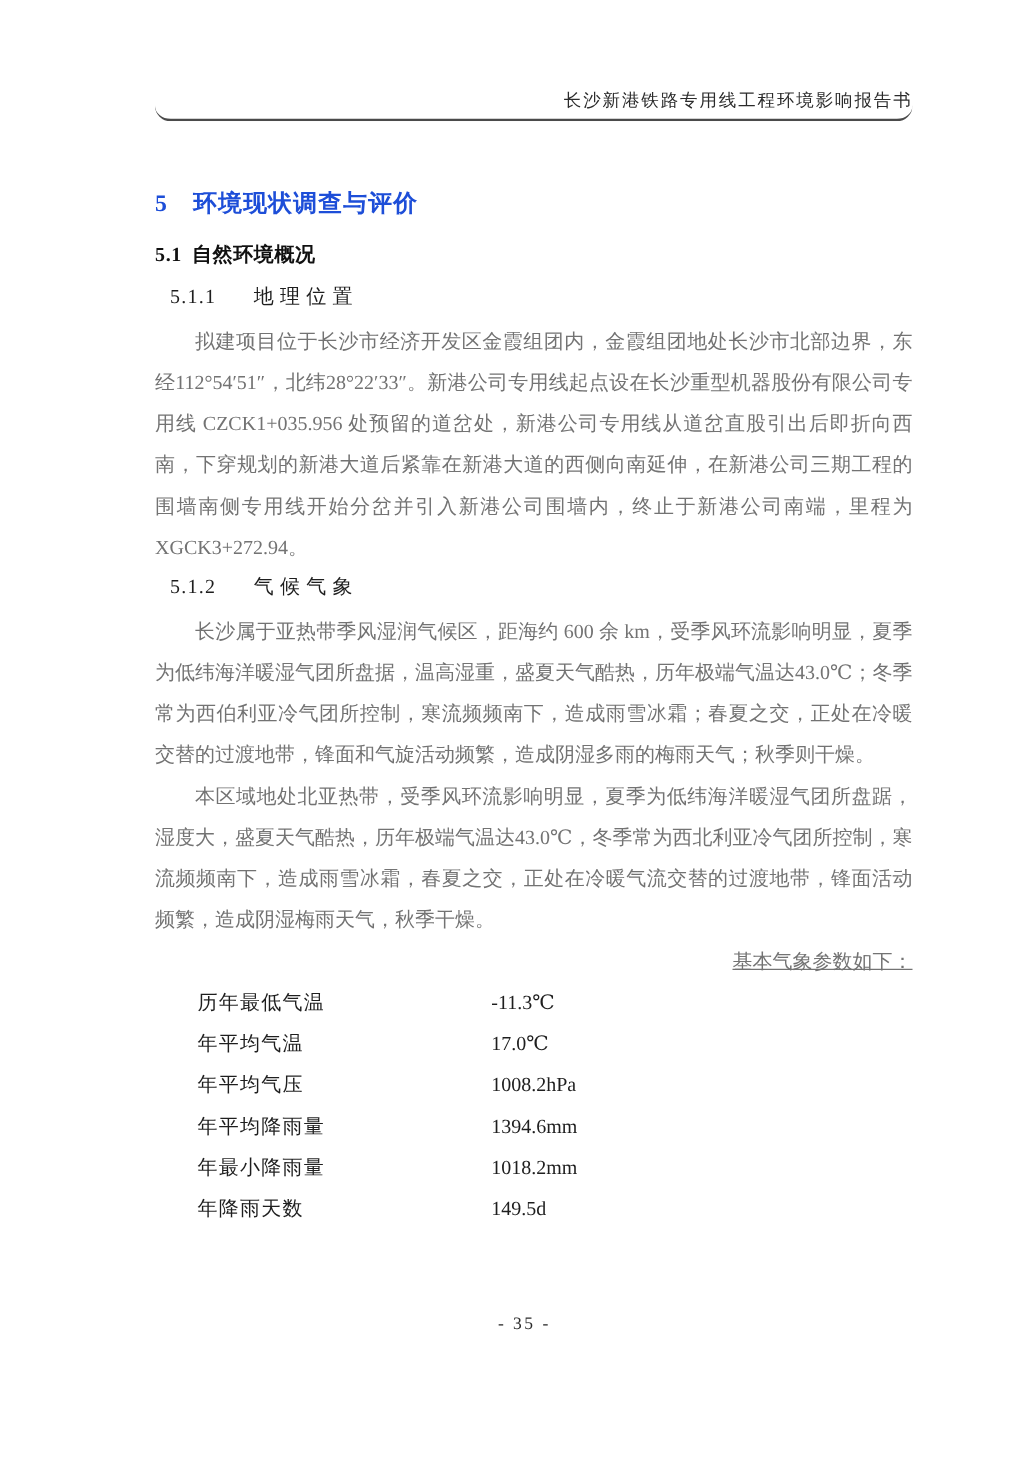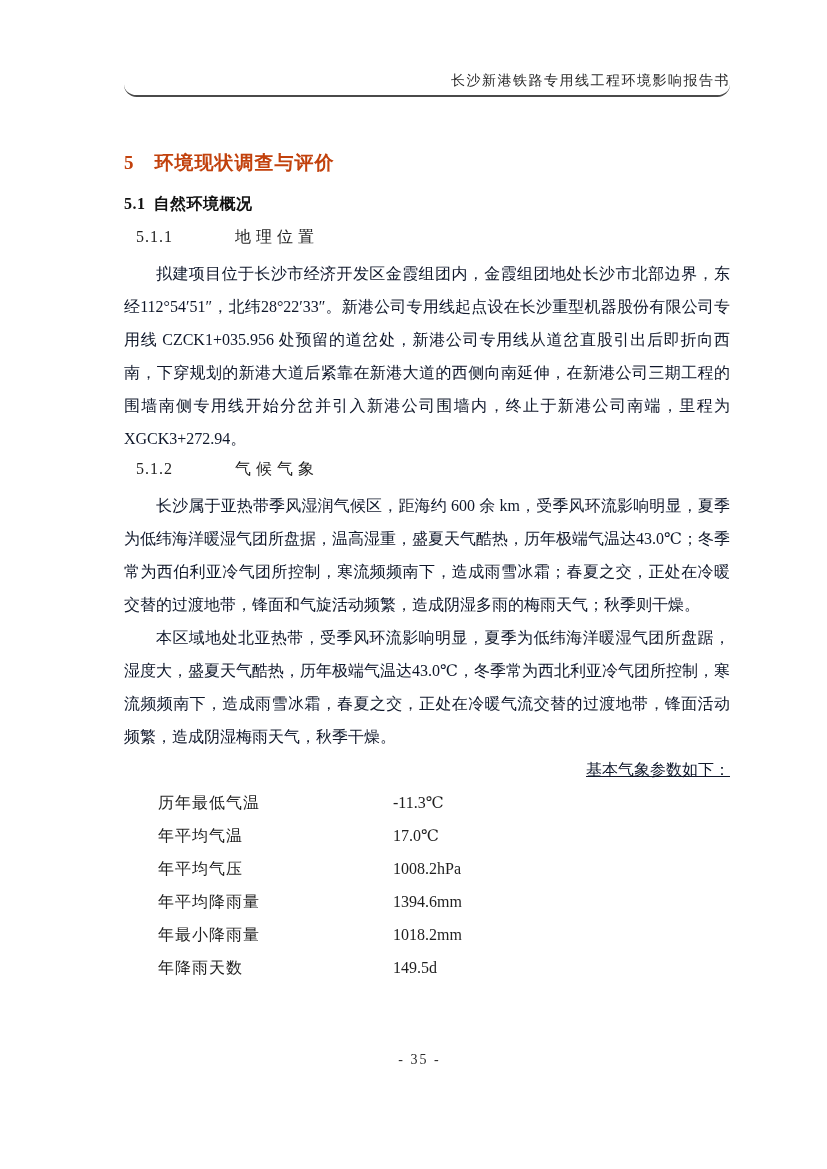--- a/index.html
+++ b/index.html
@@ -29,48 +29,48 @@
   }
   .content {
     position: absolute;
     top: 146px;
     left: 124px;
     width: 606px;
   }
   h1.sec {
     font-size: 19px;
     font-weight: bold;
-    color: #c2410c;
+    color: #1d4ed8;
     margin: 4px 0 18px 0;
     letter-spacing: 1px;
   }
   h1.sec .sec-num { margin-right: 20px; font-weight: bold; }
   h2.subsec {
     font-size: 16px;
     font-weight: bold;
     color: #111;
     margin: 0 0 12px 0;
     letter-spacing: 0.5px;
   }
   h2.subsec .sub-num { margin-right: 8px; }
   h3.subsub {
     font-size: 16px;
     font-weight: normal;
     color: #1e1e1e;
     margin: 0 0 9px 0;
     padding-left: 12px;
   }
   h3.subsub .sub3-num { margin-right: 30px; letter-spacing: 1px; }
-  h3.subsub .sub3-title { letter-spacing: 5px; margin-left: 32px; }
+  h3.subsub .sub3-title { letter-spacing: 5px; }
   p.body-text {
     font-size: 16px;
     line-height: 33px;
     text-align: justify;
     text-indent: 2em;
-    color: #0f172a;
+    color: #737373;
     margin: 0;
   }
   p.body-text.intro { text-align: right; text-decoration: underline; }
   .h3-spacer { height: 4px; }
   .params {
     padding-left: 34px;
     font-size: 16px;
   }
   .param-row {
     line-height: 33px;

